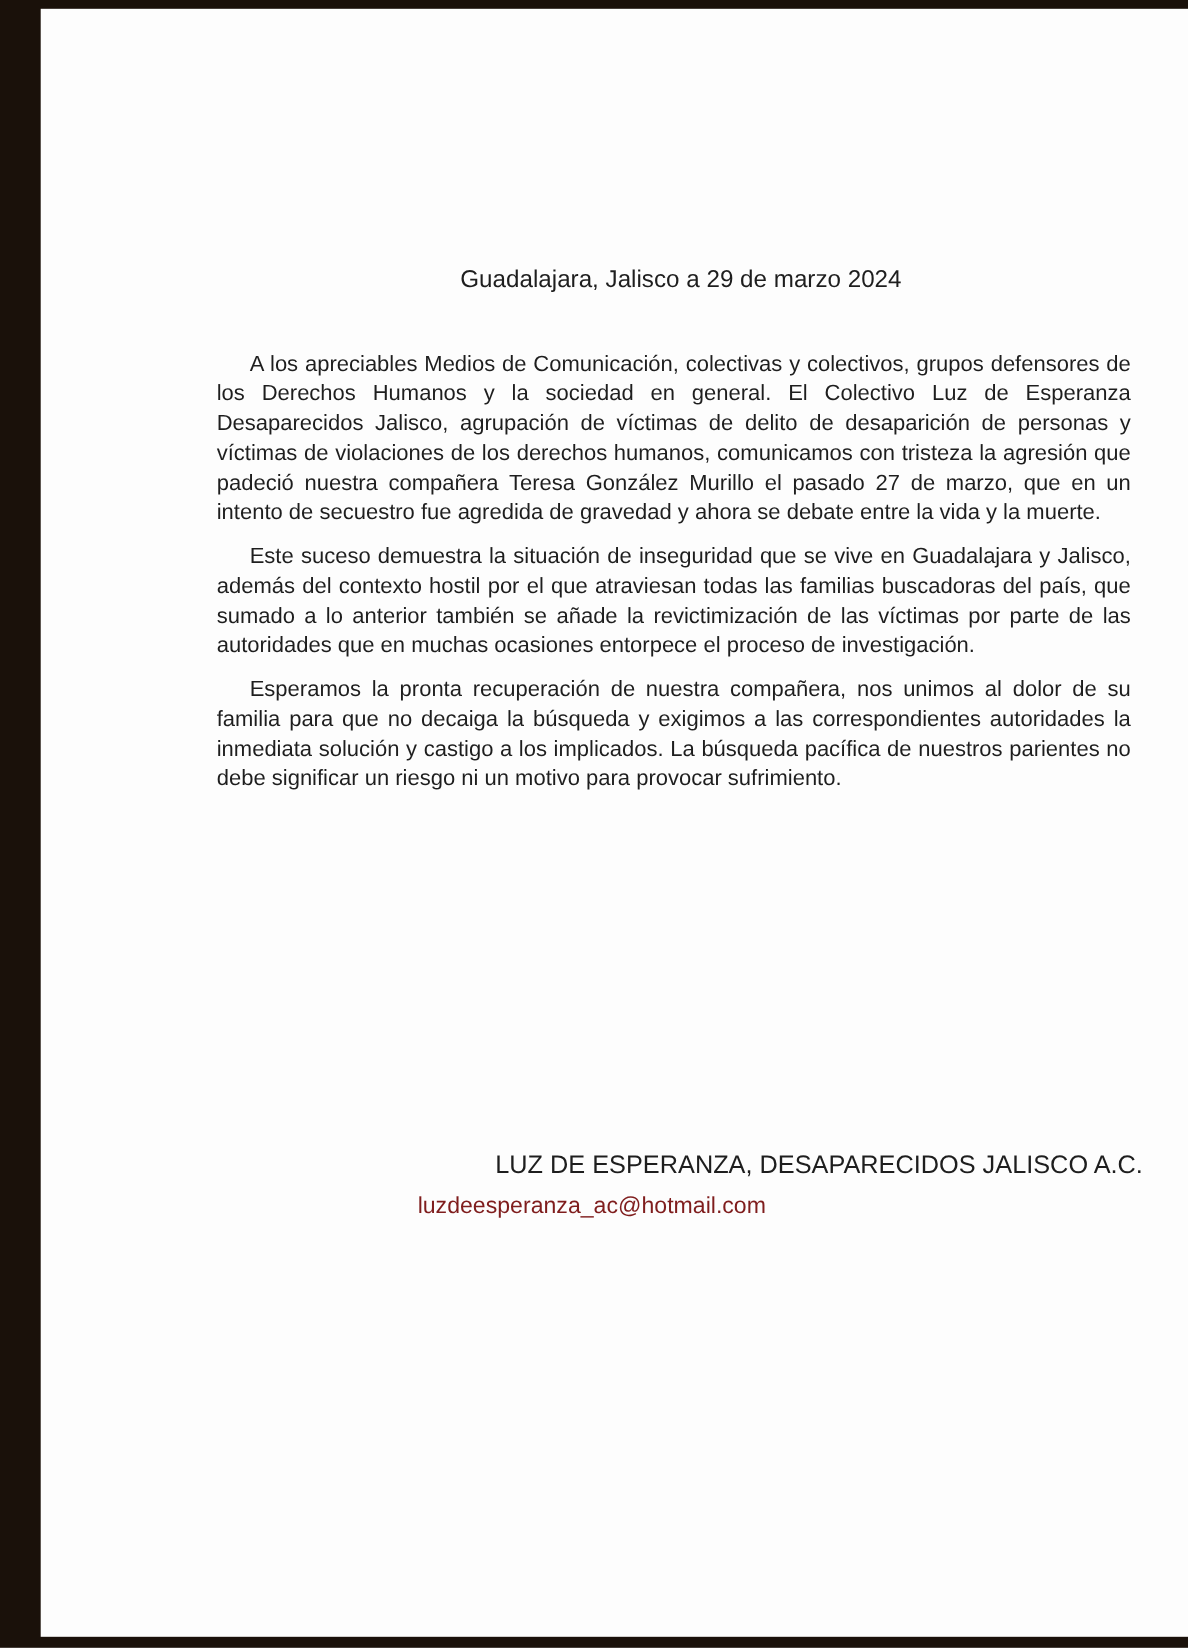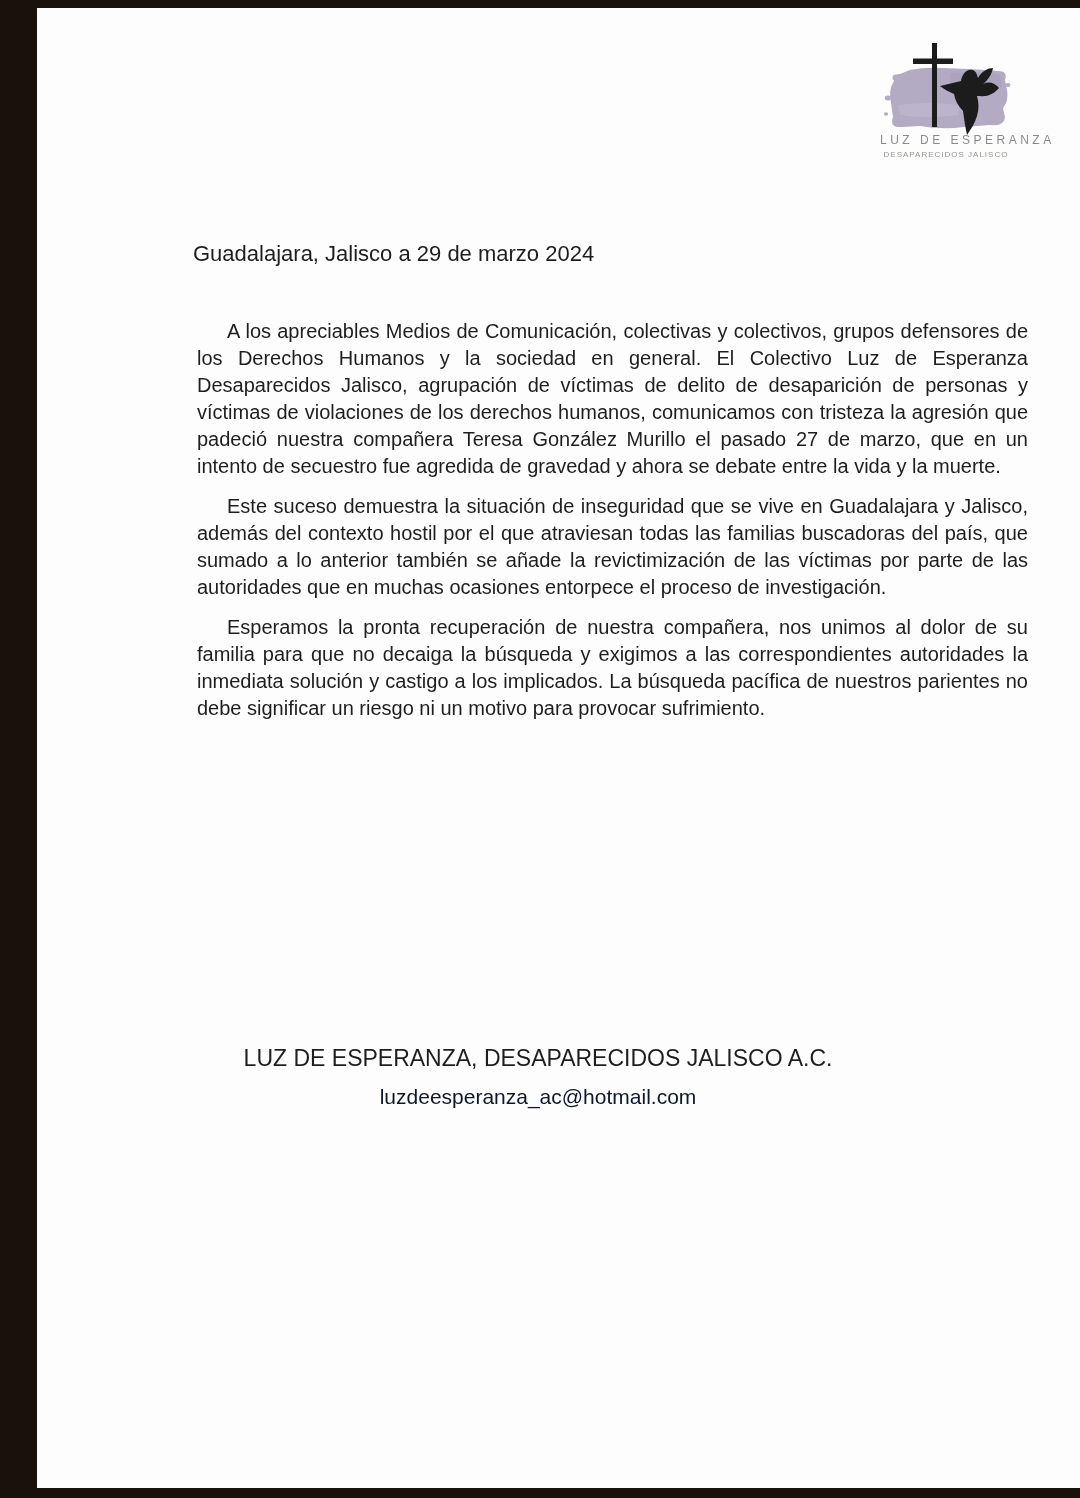--- a/index.html
+++ b/index.html
@@ -51,21 +51,21 @@
     text-align: center;
     font-size: 22px;
     font-weight: bold;
     color: #6e3f9f;
   }
   .dateline {
     position: absolute;
     top: 233px;
     left: 156px;
     width: 852px;
-    text-align: left;
+    text-align: center;
     font-size: 22px;
     color: #1e1e1e;
   }
   .body-text {
     position: absolute;
     top: 310px;
     left: 156px;
     width: 835px;
     color: #1e1e1e;
   }
@@ -83,69 +83,39 @@
     width: 880px;
     text-align: center;
     font-size: 21px;
     color: #1e1e1e;
   }
   .sig-org {
     position: absolute;
     top: 1037px;
     left: 0;
     width: 1002px;
-    text-align: center;
+    text-align: right;
     font-size: 23px;
     color: #1e1e1e;
   }
   .sig-email {
     position: absolute;
     top: 1077px;
     left: 0;
     width: 1002px;
     text-align: center;
     font-size: 21px;
-    color: #0f172a;
+    color: #7f1d1d;
   }
 </style>
 </head>
 <body>
 
 <div class="page">
 
-  <div class="logo">
-    <svg width="132" height="92" viewBox="0 0 132 92">
-
-      <g>
-        <path fill="#b3abc3" d="M14,38 Q9,31 20,31 L30,27 Q44,24 62,25 L88,26
-          Q106,27 118,28 Q128,28 125,37 L127,47 Q129,58 123,65 L125,74
-          Q124,84 110,82 L84,84 Q62,87 40,83 L22,84 Q9,85 13,74 L11,60
-          Q8,47 14,38 Z"></path>
-        <ellipse cx="8" cy="55" rx="3.2" ry="2.4" fill="#b3abc3"></ellipse>
-        <ellipse cx="6" cy="71" rx="2.2" ry="1.8" fill="#b3abc3"></ellipse>
-        <ellipse cx="128" cy="42" rx="2.5" ry="2" fill="#b3abc3"></ellipse>
-        <path fill="#a69ebb" opacity="0.55" d="M70,30 Q100,28 120,32 L122,44 Q96,40 70,42 Z"></path>
-        <path fill="#c2bbd1" opacity="0.6" d="M18,62 Q50,58 80,62 L78,72 Q46,76 20,72 Z"></path>
-      </g>
-
-      <g fill="#1c1c1c">
-        <rect x="52" y="0" width="5" height="84"></rect>
-        <rect x="33" y="15.5" width="40" height="5.5"></rect>
-      </g>
-
-      <path fill="#1c1c1c" d="M60,43
-        L81,38 C82,32 85,28 89,27 C93,26 96,28 97,32 L98,35
-        C102,28 108,25 113,25 C112,31 108,37 103,41
-        C109,38 115,40 119,45 C114,51 107,54 100,53 L97,53
-        C99,60 99,66 97,73 C95,80 91,86 87,92
-        C85,83 84,75 83,68 C78,63 75,57 74,51 C69,49 64,46 60,43 Z"></path>
-    </svg>
-    <div class="logo-name">LUZ DE ESPERANZA</div>
-    <div class="logo-sub">DESAPARECIDOS JALISCO</div>
-  </div>
 
 
   <div class="dateline">Guadalajara, Jalisco a 29 de marzo 2024</div>
 
   <div class="body-text">
     <p>A los apreciables Medios de Comunicación, colectivas y colectivos, grupos defensores de los Derechos Humanos y la sociedad en general. El Colectivo Luz de Esperanza Desaparecidos Jalisco, agrupación de víctimas de delito de desaparición de personas y víctimas de violaciones de los derechos humanos, comunicamos con tristeza la agresión que padeció nuestra compañera Teresa González Murillo el pasado 27 de marzo, que en un intento de secuestro fue agredida de gravedad y ahora se debate entre la vida y la muerte.</p>
     <p>Este suceso demuestra la situación de inseguridad que se vive en Guadalajara y Jalisco, además del contexto hostil por el que atraviesan todas las familias buscadoras del país, que sumado a lo anterior también se añade la revictimización de las víctimas por parte de las autoridades que en muchas ocasiones entorpece el proceso de investigación.</p>
     <p>Esperamos la pronta recuperación de nuestra compañera, nos unimos al dolor de su familia para que no decaiga la búsqueda y exigimos a las correspondientes autoridades la inmediata solución y castigo a los implicados. La búsqueda pacífica de nuestros parientes no debe significar un riesgo ni un motivo para provocar sufrimiento.</p>
   </div>
 

